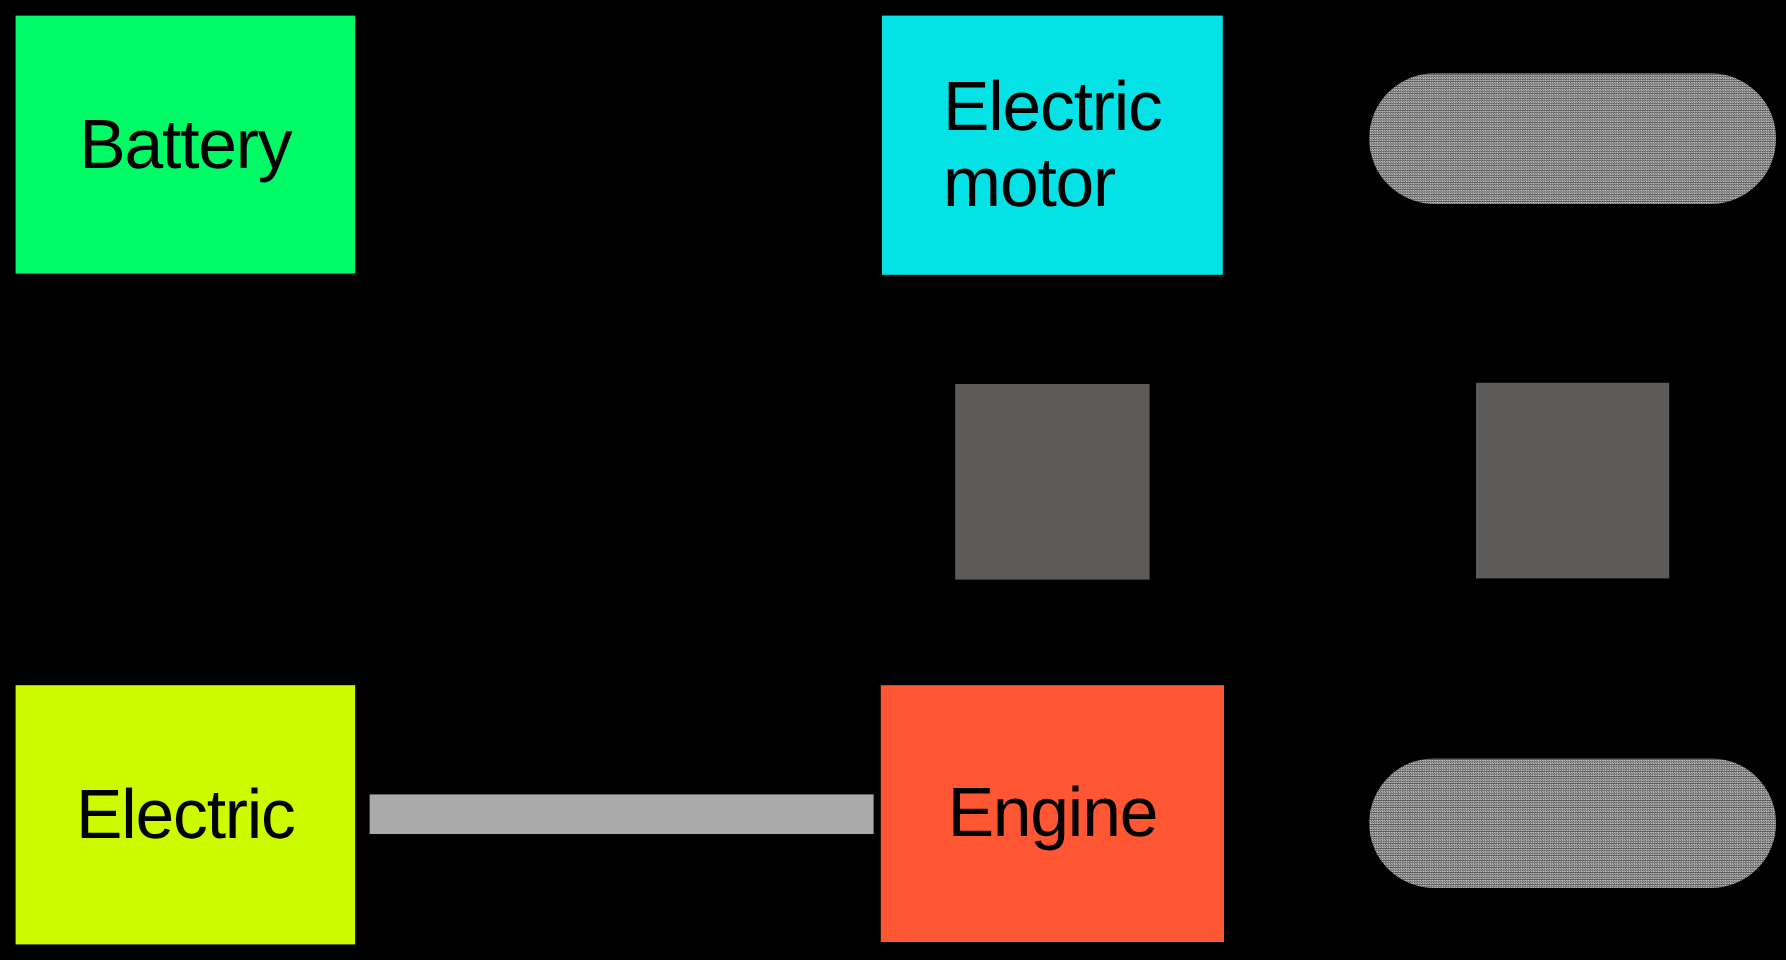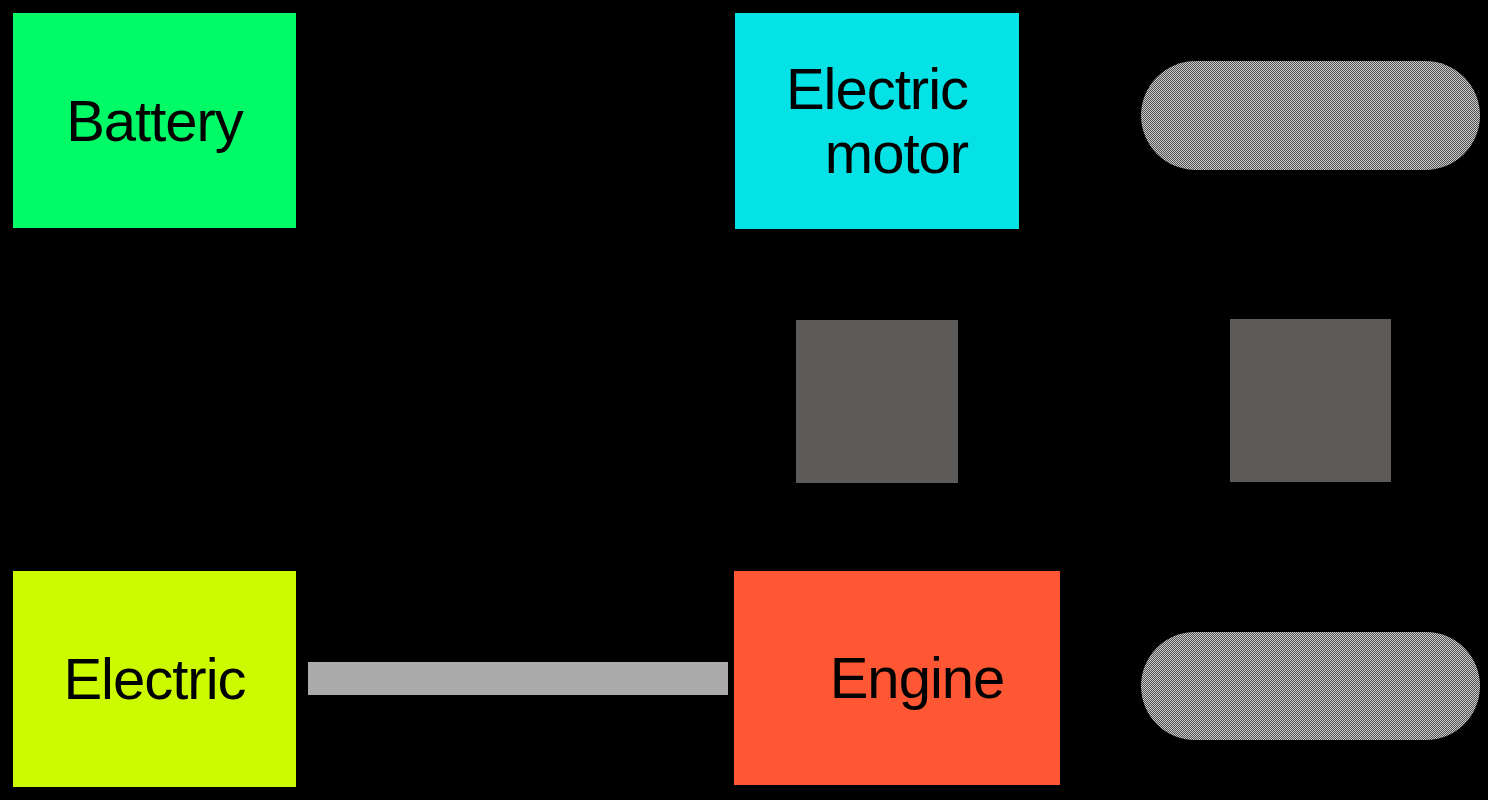--- a/index.html
+++ b/index.html
@@ -15,34 +15,34 @@
     position: relative;
     width: 1488px;
     height: 800px;
     background: #000000;
   }
   .node {
     position: absolute;
     display: flex;
     align-items: center;
     justify-content: center;
-    text-align: right;
+    text-align: left;
   }
   .node .label {
     color: #000000;
     font-size: 58px;
     line-height: 1.1;
     white-space: pre-line;
     letter-spacing: -1px;
   }
   .battery   { left: 13px;   top: 13px;  width: 283px; height: 215px; }
   .converter { left: 374px;  top: 13px;  width: 283px; height: 215px; }
   .motor     { left: 735px;  top: 13px;  width: 284px; height: 216px; }
   .reservoir { left: 13px;   top: 571px; width: 283px; height: 216px; }
-  .engine    { left: 734px;  top: 571px; width: 286px; height: 214px; padding-left: 40px; }
+  .engine    { left: 734px;  top: 571px; width: 286px; height: 214px; }
 
   .square {
     position: absolute;
     background: #5C5B5A;
   }
   .square-left  { left: 796px;  top: 320px; width: 162px; height: 163px; }
   .square-right { left: 1230px; top: 319px; width: 161px; height: 163px; }
 
   .pill {
     position: absolute;

